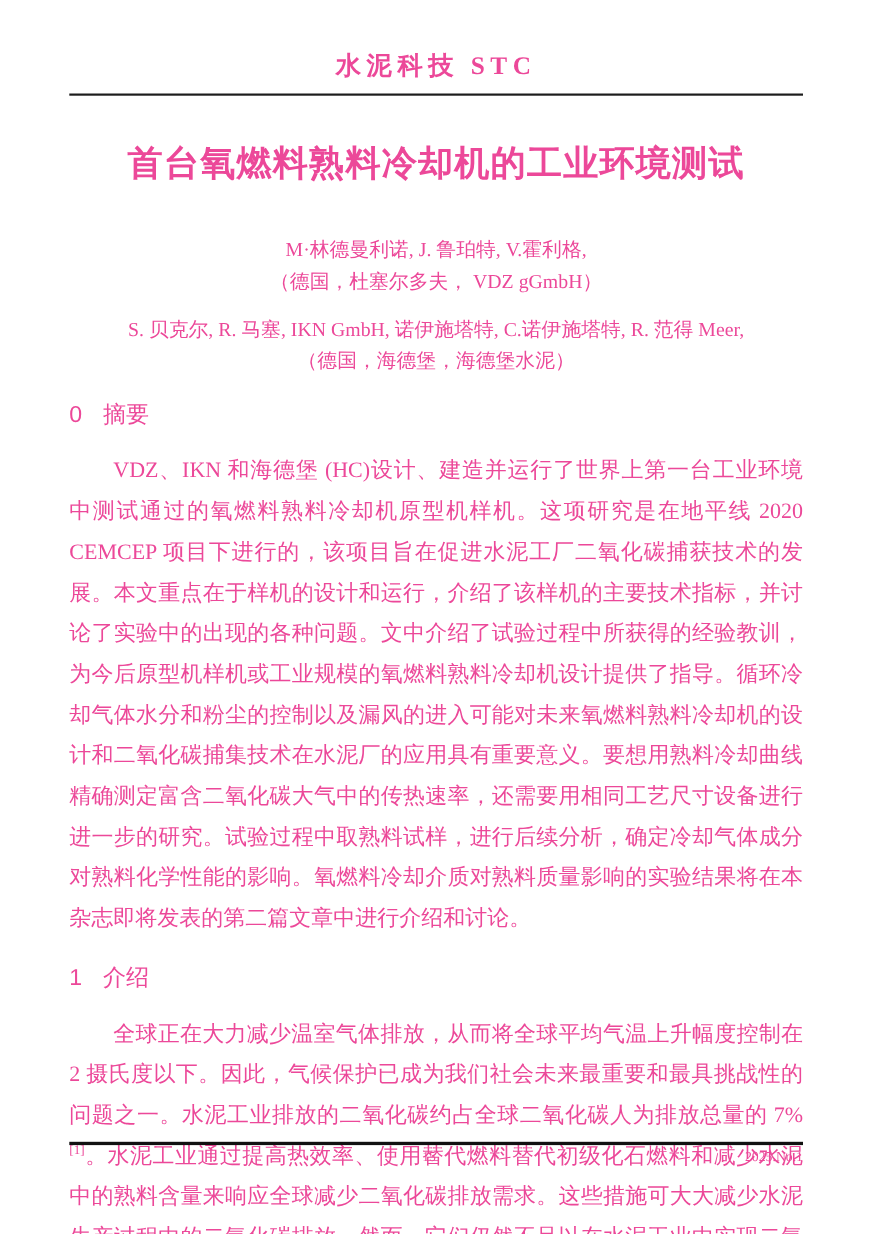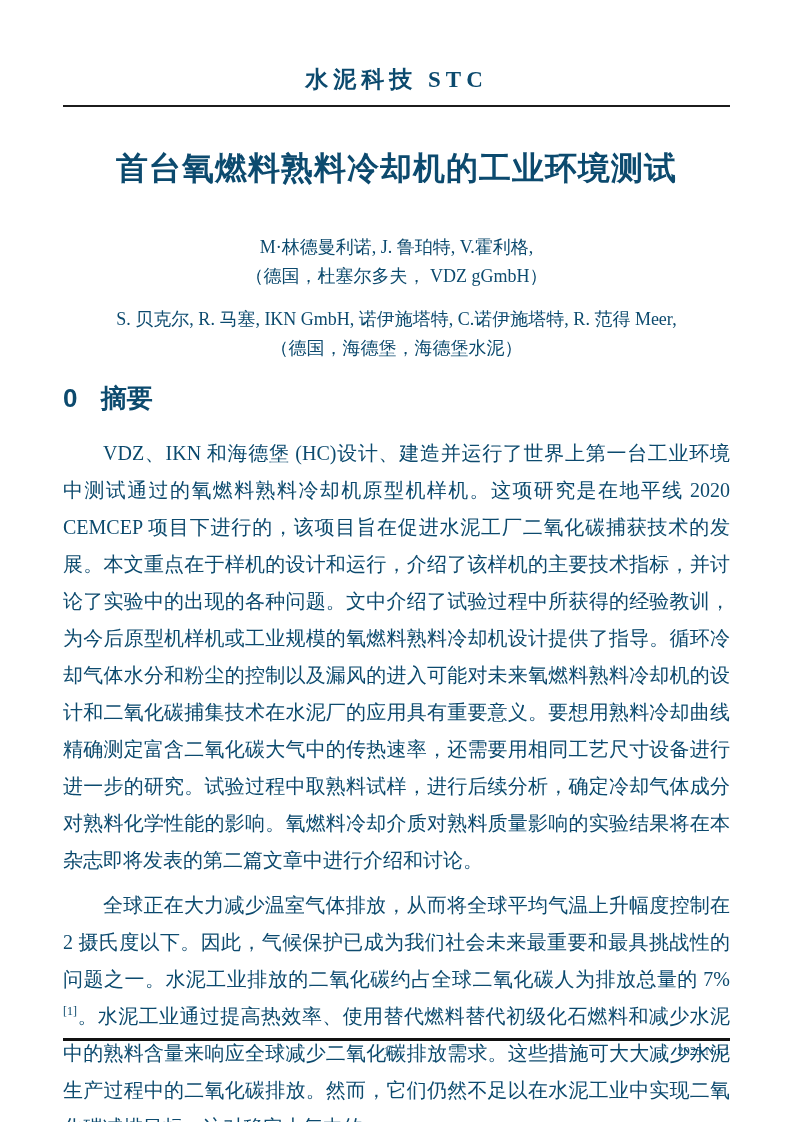--- a/index.html
+++ b/index.html
@@ -2,23 +2,23 @@
 <html><head>
 <meta charset="utf-8">
 <style>
   html, body { margin: 0; padding: 0; background: #ffffff; }
   .page {
     position: relative;
     width: 793px;
     height: 1122px;
     margin: 0 auto;
     background: #ffffff;
-    color: #0c4a6e;
+    color: #ec4899;
     box-sizing: border-box;
-    padding: 65px 63px 0 63px;
+    padding: 45px 63px 0 63px;
     font-family: "Liberation Serif", "DejaVu Serif", serif;
     overflow: hidden;
   }
   .journal-header {
     text-align: center;
     font-size: 23px;
     font-weight: bold;
     letter-spacing: 5px;
     line-height: 30px;
   }
@@ -38,22 +38,22 @@
   }
   .author-block {
     text-align: center;
     font-size: 18px;
     line-height: 29px;
   }
   .author-block.first { margin-top: 44px; }
   .author-block.second { margin-top: 14px; }
   .section-heading {
     margin-top: 20px;
-    font-size: 26px;
-    font-weight: bold;
+    font-size: 21px;
+    font-weight: normal;
     font-family: "Liberation Sans", "DejaVu Sans", sans-serif;
     line-height: 30px;
   }
   .section-heading .heading-title { margin-left: 0.9em; }
   .body-paragraph {
     margin: 8px 0 0 0;
     font-size: 20px;
     line-height: 37px;
     text-align: justify;
     text-indent: 2em;
@@ -111,20 +111,23 @@
     <div>S. 贝克尔, R. 马塞, IKN GmbH, 诺伊施塔特, C.诺伊施塔特, R. 范得 Meer,</div>
     <div>（德国，海德堡，海德堡水泥）</div>
   </div>
 
   <h2 class="section-heading">
     <span class="heading-number">0</span><span class="heading-title">摘要</span>
   </h2>
 
   <p class="body-paragraph">VDZ、IKN 和海德堡 (HC)设计、建造并运行了世界上第一台工业环境中测试通过的氧燃料熟料冷却机原型机样机。这项研究是在地平线 2020 CEMCEP 项目下进行的，该项目旨在促进水泥工厂二氧化碳捕获技术的发展。本文重点在于样机的设计和运行，介绍了该样机的主要技术指标，并讨论了实验中的出现的各种问题。文中介绍了试验过程中所获得的经验教训，为今后原型机样机或工业规模的氧燃料熟料冷却机设计提供了指导。循环冷却气体水分和粉尘的控制以及漏风的进入可能对未来氧燃料熟料冷却机的设计和二氧化碳捕集技术在水泥厂的应用具有重要意义。要想用熟料冷却曲线精确测定富含二氧化碳大气中的传热速率，还需要用相同工艺尺寸设备进行进一步的研究。试验过程中取熟料试样，进行后续分析，确定冷却气体成分对熟料化学性能的影响。氧燃料冷却介质对熟料质量影响的实验结果将在本杂志即将发表的第二篇文章中进行介绍和讨论。</p>
 
+  <h2 class="section-heading">
+    <span class="heading-number">1</span><span class="heading-title">介绍</span>
+  </h2>
 
   <p class="body-paragraph"><span>全球正在大力减少温室气体排放，从而将全球平均气温上升幅度控制在 2 摄氏度以下。因此，气候保护已成为我们社会未来最重要和最具挑战性的问题之一。水泥工业排放的二氧化碳约占全球二氧化碳人为排放总量的 7% </span><sup class="citation-sup">[1]</sup><span>。水泥工业通过提高热效率、使用替代燃料替代初级化石燃料和减少水泥中的熟料含量来响应全球减少二氧化碳排放需求。这些措施可大大减少水泥生产过程中的二氧化碳排放。然而，它们仍然不足以在水泥工业中实现二氧化碳减排目标，这对稳定大气中的</span></p>
 
   <div class="page-footer">
     <hr class="footer-rule">
     <div class="footer-row">
       <span class="footer-page-number">15</span>
       <span class="footer-issue">2025.No.1</span>
     </div>
   </div>

